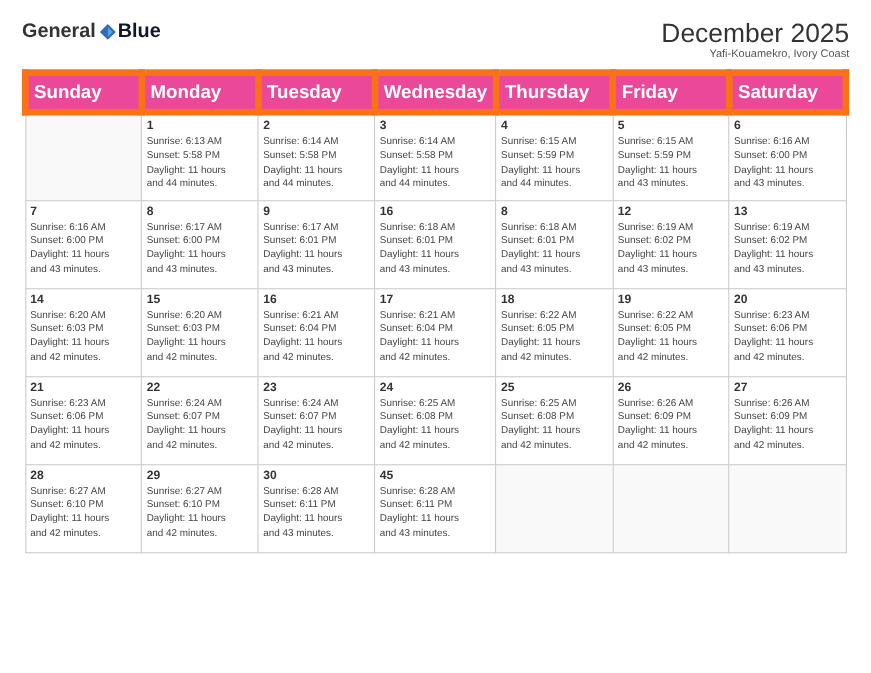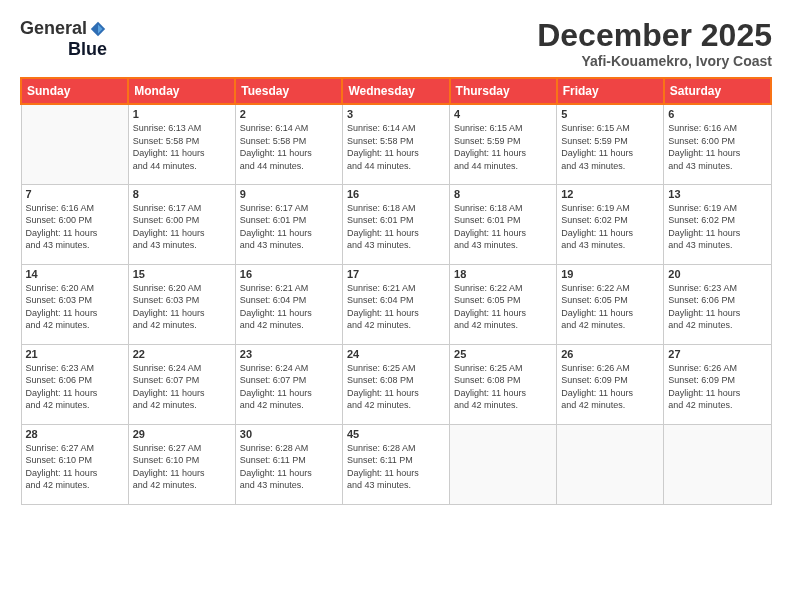--- a/index.html
+++ b/index.html
@@ -17,22 +17,21 @@
       background: #fff;
     }
     .header {
       display: flex;
       justify-content: space-between;
       align-items: flex-start;
       margin-bottom: 8px;
     }
     .logo {
       display: flex;
-      flex-direction: column;
-      align-items: flex-end;
+      align-items: center;
     }
     .logo-text {
       display: flex;
       align-items: center;
     }
     .logo-general {
       font-size: 18px;
       font-weight: bold;
       color: #333;
     }
@@ -43,43 +42,42 @@
     }
     .logo-icon {
       width: 18px;
       height: 18px;
       margin-left: 2px;
     }
     .title-block {
       text-align: right;
     }
     .month-title {
-      font-size: 32px;
-      font-weight: bold;
+      font-size: 24px;
+      font-weight: normal;
       color: #333;
       line-height: 1.1;
     }
     .location-title {
-      font-size: 14px;
+      font-size: 10px;
       color: #555;
-      font-weight: bold;
     }
     .calendar {
       width: 100%;
       border-collapse: collapse;
       font-size: 10px;
     }
     .calendar th {
-      background: #ef4444;
+      background: #ec4899;
       color: #fff;
       text-align: left;
       padding: 5px 5px;
-      font-size: 12px;
-      font-weight: bold;
-      border: 2px solid #f97316;
+      font-size: 17px;
+      font-weight: bold;
+      border: 6px solid #f97316;
     }
     .calendar td {
       border: 1px solid #ccc;
       vertical-align: top;
       padding: 3px 4px;
       width: calc(100% / 7);
       height: 80px;
       background: #fff;
     }
     .calendar td.empty {

